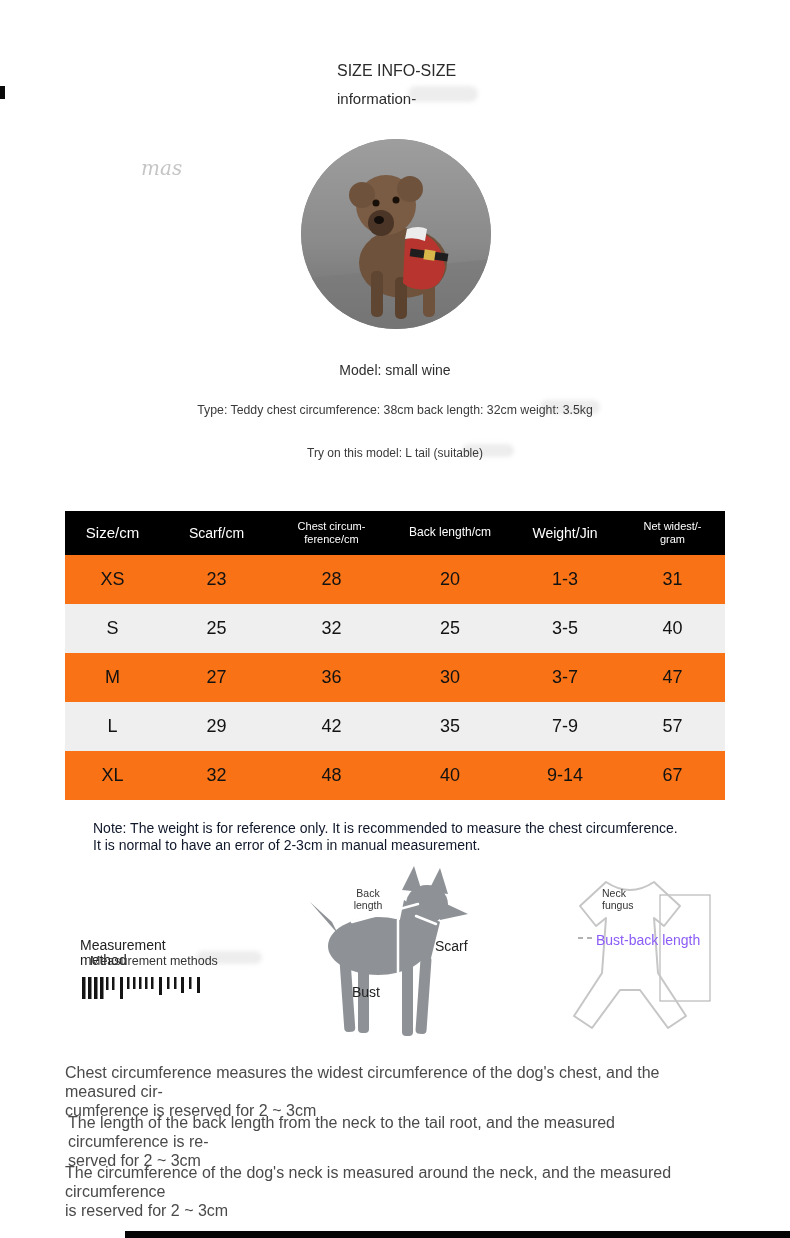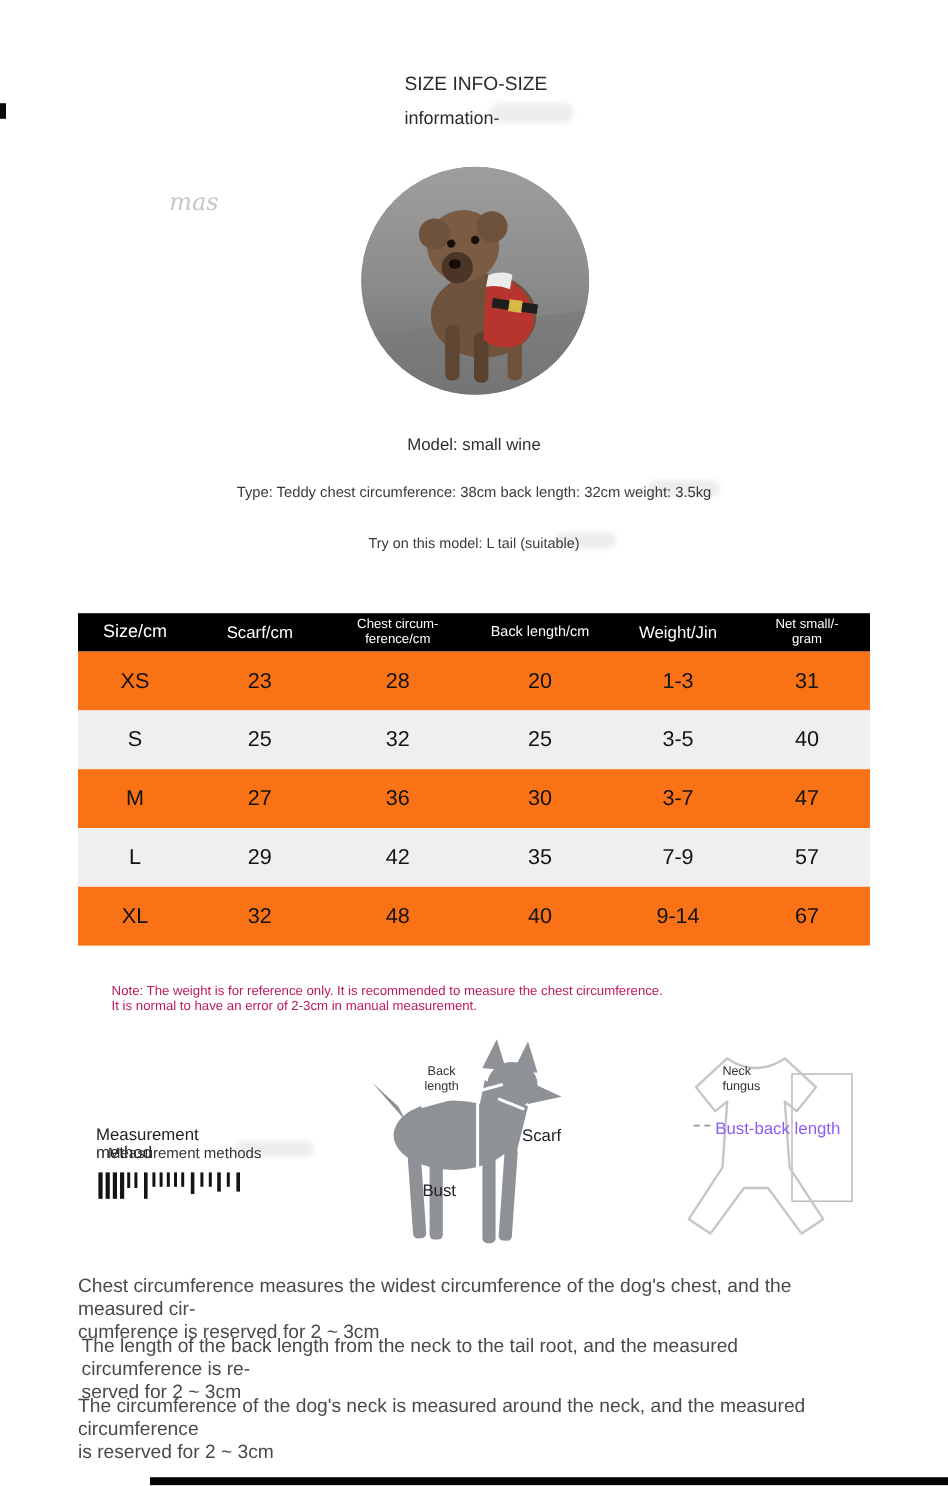--- a/index.html
+++ b/index.html
@@ -23,32 +23,32 @@
   .photo-wrap { top:139px; left:301px; width:190px; height:190px; border-radius:50%;
                 overflow:hidden; background:#8a8a8a; }
 
   .model-name { top:362px; font-size:14px; color:#2e2e2e; }
   .model-type { top:403px; font-size:12.3px; color:#3a3a3a; }
   .try-on     { top:446px; font-size:12px;  color:#3a3a3a; }
 
   .size-table { top:511px; left:65px; width:660px; }
   .trow { display:grid; grid-template-columns:95px 113px 117px 120px 110px 105px;
           align-items:center; justify-items:center; text-align:center; }
-  .thead { background:#000; color:#fff; height:32px; }
+  .thead { background:#000; color:#fff; height:44px; }
   .th  { font-size:13px; line-height:1.15; }
   .th-0 { font-size:15px; }
   .th-1 { font-size:14px; }
   .th-2 { font-size:11px; }
   .th-3 { font-size:12px; }
   .th-4 { font-size:14px; }
   .th-5 { font-size:11px; }
   .tbody .trow { height:49px; font-size:18px; color:#121212; background:#f97316; }
   .tbody .trow:nth-child(even) { background:#efefef; }
 
-  .note { top:820px; left:93px; width:640px; font-size:11px; line-height:1.22; color:#be185d; }
+  .note { top:820px; left:93px; width:640px; font-size:14px; line-height:1.22; color:#0f172a; }
 
   .m-heading { top:918px; left:80px; font-size:14px; line-height:1.08; color:#222;margin-top:20px; }
   .m-sub     { top:954px; left:90px; font-size:12.5px; color:#333; }
   .ruler     { top:975px; left:80px; width:130px; height:28px; }
 
   .dog-diagram     { top:860px; left:298px; width:185px; height:185px; }
   .garment-diagram { top:868px; left:548px; width:165px; height:175px; }
 
   .lbl-back-length { top:888px; left:348px; width:40px; font-size:10.5px; line-height:1.1;
                      text-align:center; color:#333; }
@@ -122,21 +122,21 @@
   <div class="abs center try-on">Try on this model: L tail (suitable)</div>
 
   <div class="abs size-table">
     <div class="trow thead">
       <div class="th th-0 pre">Size/cm</div>
       <div class="th th-1 pre">Scarf/cm</div>
       <div class="th th-2 pre">Chest circum-
 ference/cm</div>
       <div class="th th-3 pre">Back length/cm</div>
       <div class="th th-4 pre">Weight/Jin</div>
-      <div class="th th-5 pre">Net small/-
+      <div class="th th-5 pre">Net widest/-
 gram</div>
     </div>
     <div class="tbody">
       <div class="trow">
         <div class="td">XS</div>
         <div class="td">23</div>
         <div class="td">28</div>
         <div class="td">20</div>
         <div class="td">1-3</div>
         <div class="td">31</div>

